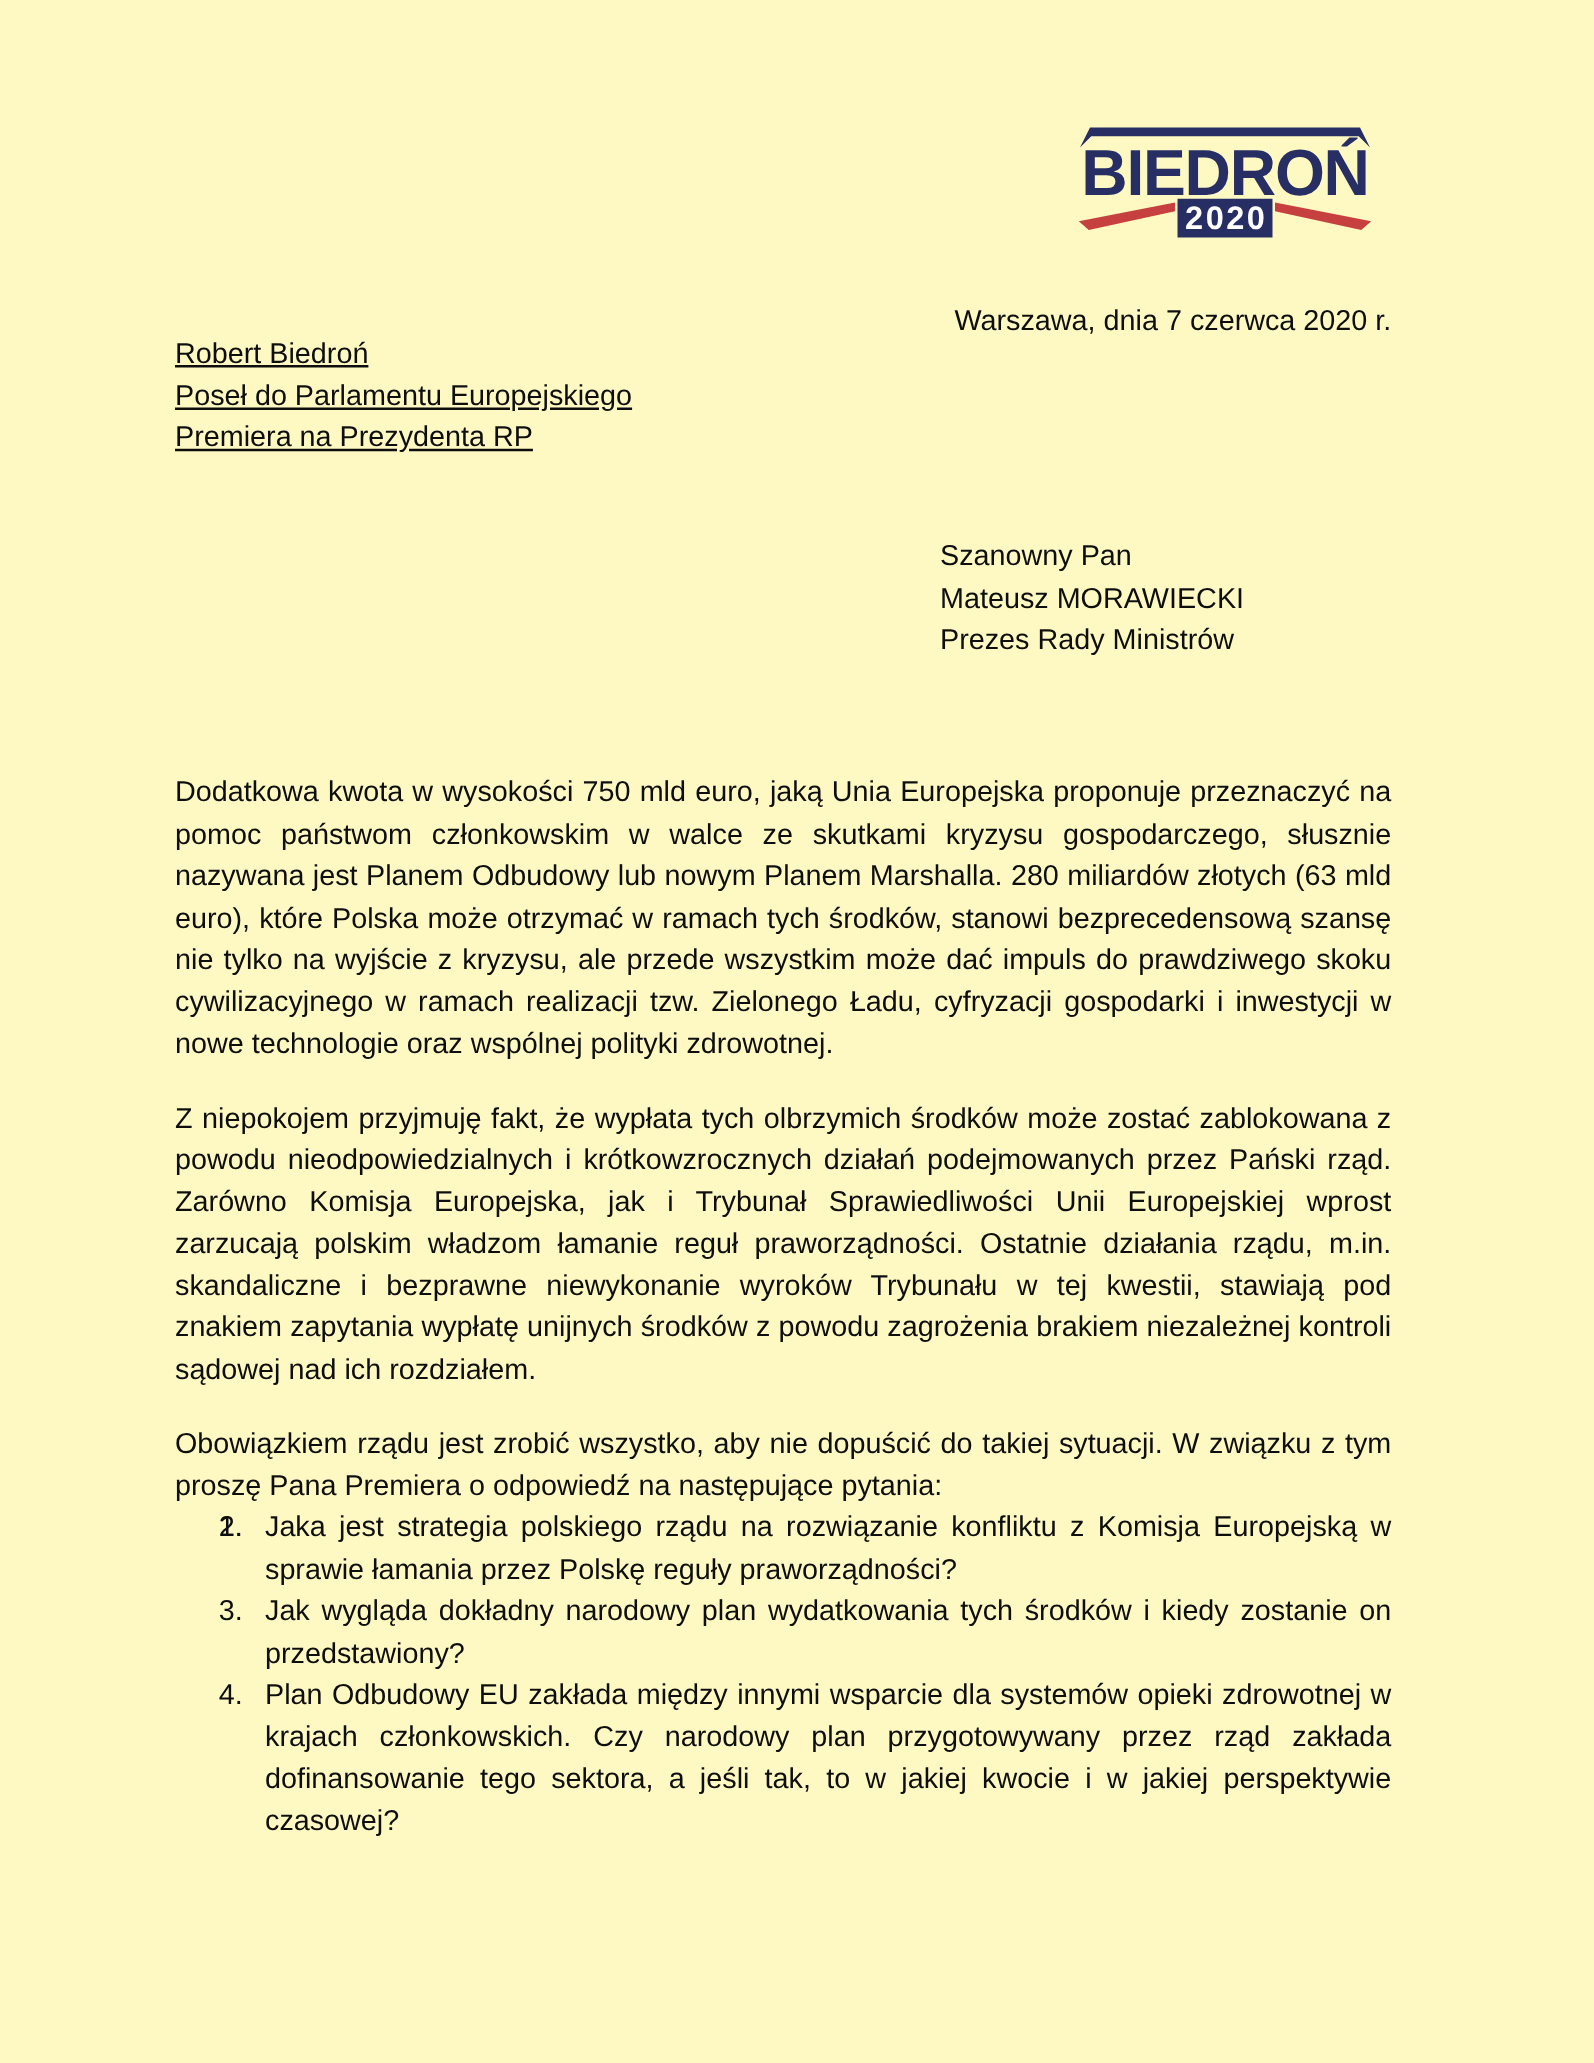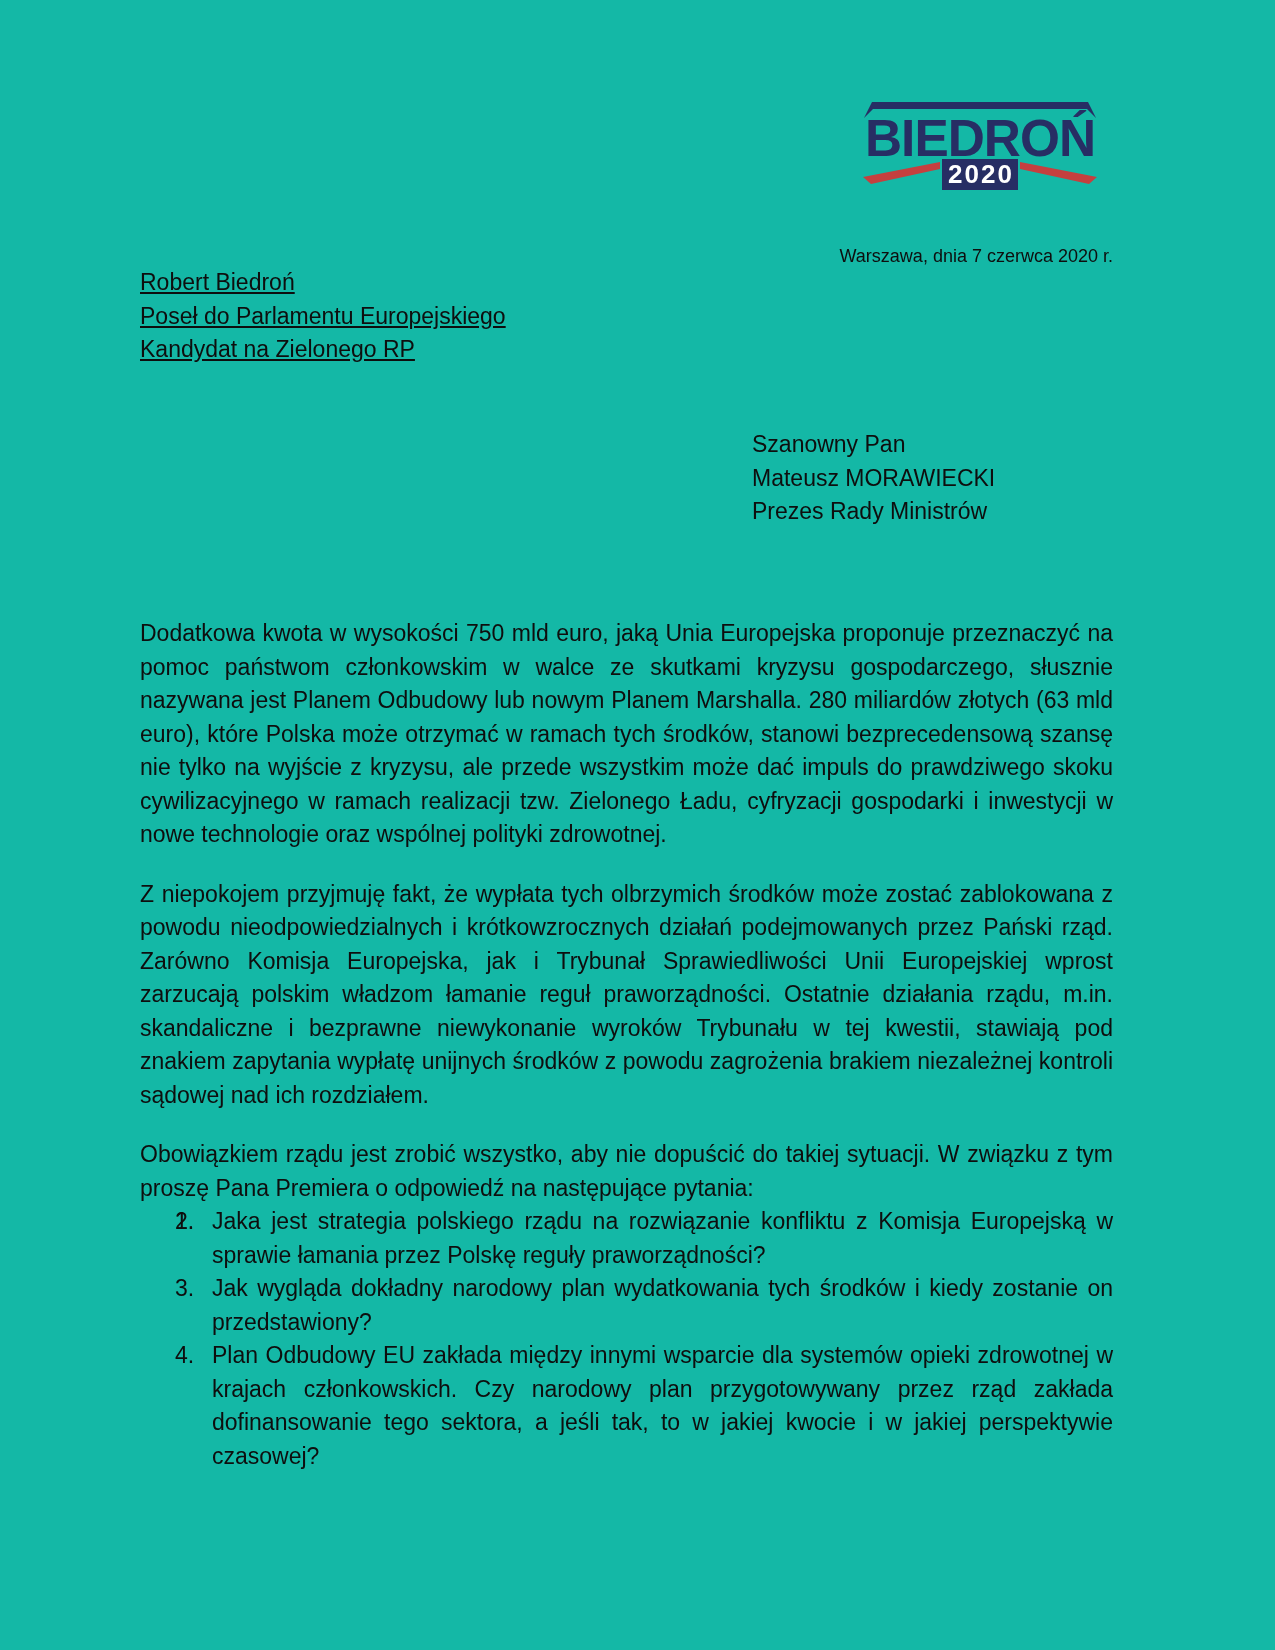--- a/index.html
+++ b/index.html
@@ -4,21 +4,21 @@
 <style>
   html, body {
     margin: 0;
     padding: 0;
     background: #ffffff;
   }
   .page {
     position: relative;
     width: 1275px;
     height: 1650px;
-    background: #14b8a6;
+    background: #fef9c3;
     font-family: "Liberation Sans", "DejaVu Sans", sans-serif;
     color: #0e0e0e;
     overflow: hidden;
   }
   .logo {
     position: absolute;
     left: 863px;
     top: 97px;
     width: 234px;
     height: 96px;
@@ -33,21 +33,21 @@
     letter-spacing: -1px;
   }
   .logo-year-text {
     font-size: 26px;
     letter-spacing: 2px;
   }
   .date {
     position: absolute;
     top: 240px;
     right: 162px;
-    font-size: 18px;
+    font-size: 23px;
     line-height: 33.5px;
     white-space: nowrap;
   }
   .sender {
     position: absolute;
     left: 140px;
     top: 266px;
     font-size: 23px;
     line-height: 33.5px;
     text-decoration: underline;
@@ -102,21 +102,21 @@
       <rect x="79" y="62" width="76" height="31" fill="#272e64"></rect>
       <text class="logo-year-text" fill="#ffffff" x="118" y="86" text-anchor="middle">2020</text>
     </svg>
   </div>
 
   <div class="date">Warszawa, dnia 7 czerwca 2020 r.</div>
 
   <div class="sender">
     <div>Robert Biedroń</div>
     <div>Poseł do Parlamentu Europejskiego</div>
-    <div>Kandydat na Zielonego RP</div>
+    <div>Premiera na Prezydenta RP</div>
   </div>
 
   <div class="recipient">
     <div>Szanowny Pan</div>
     <div>Mateusz MORAWIECKI</div>
     <div>Prezes Rady Ministrów</div>
   </div>
 
   <div class="letter-body">
     <p>Dodatkowa kwota w wysokości 750 mld euro, jaką Unia Europejska proponuje przeznaczyć na pomoc państwom członkowskim w walce ze skutkami kryzysu gospodarczego, słusznie nazywana jest Planem Odbudowy lub nowym Planem Marshalla. 280 miliardów złotych (63 mld euro), które Polska może otrzymać w ramach tych środków, stanowi bezprecedensową szansę nie tylko na wyjście z kryzysu, ale przede wszystkim może dać impuls do prawdziwego skoku cywilizacyjnego w ramach realizacji tzw. Zielonego Ładu, cyfryzacji gospodarki i inwestycji w nowe technologie oraz wspólnej polityki zdrowotnej.</p>

